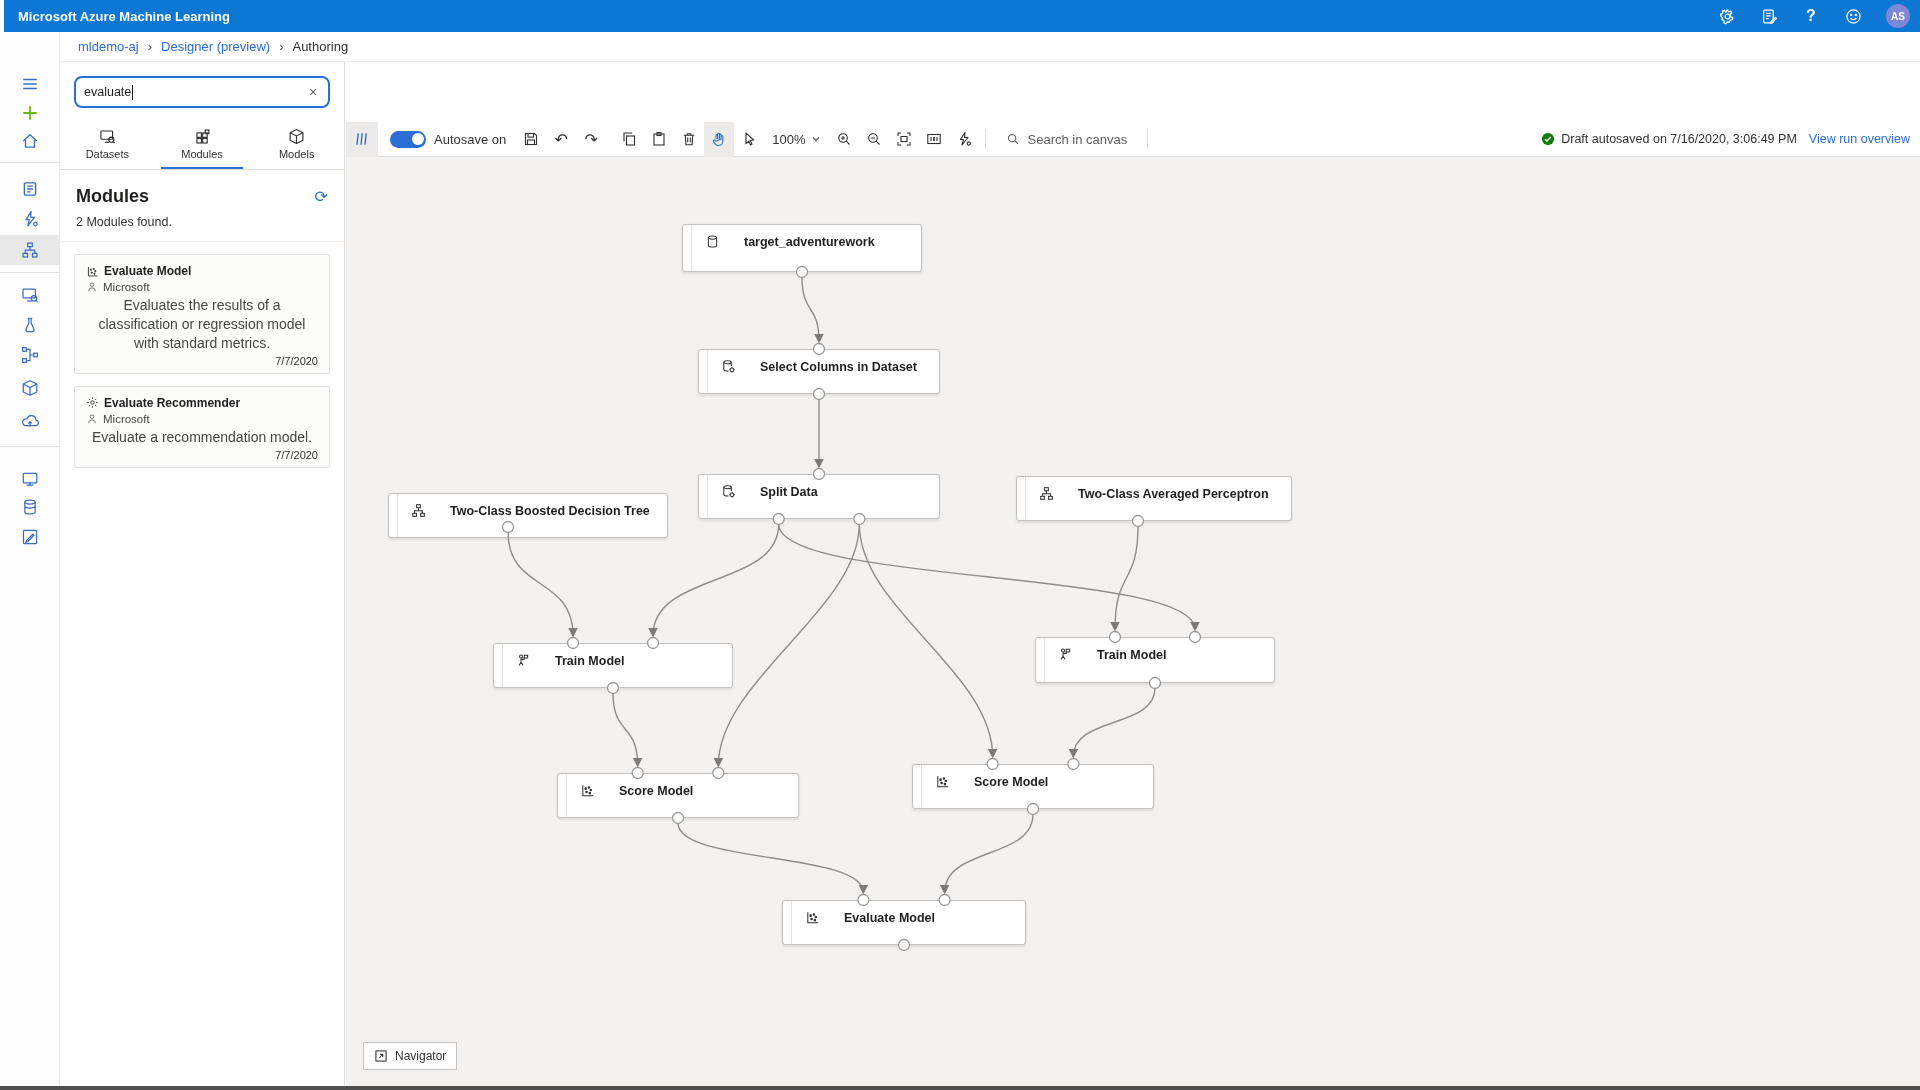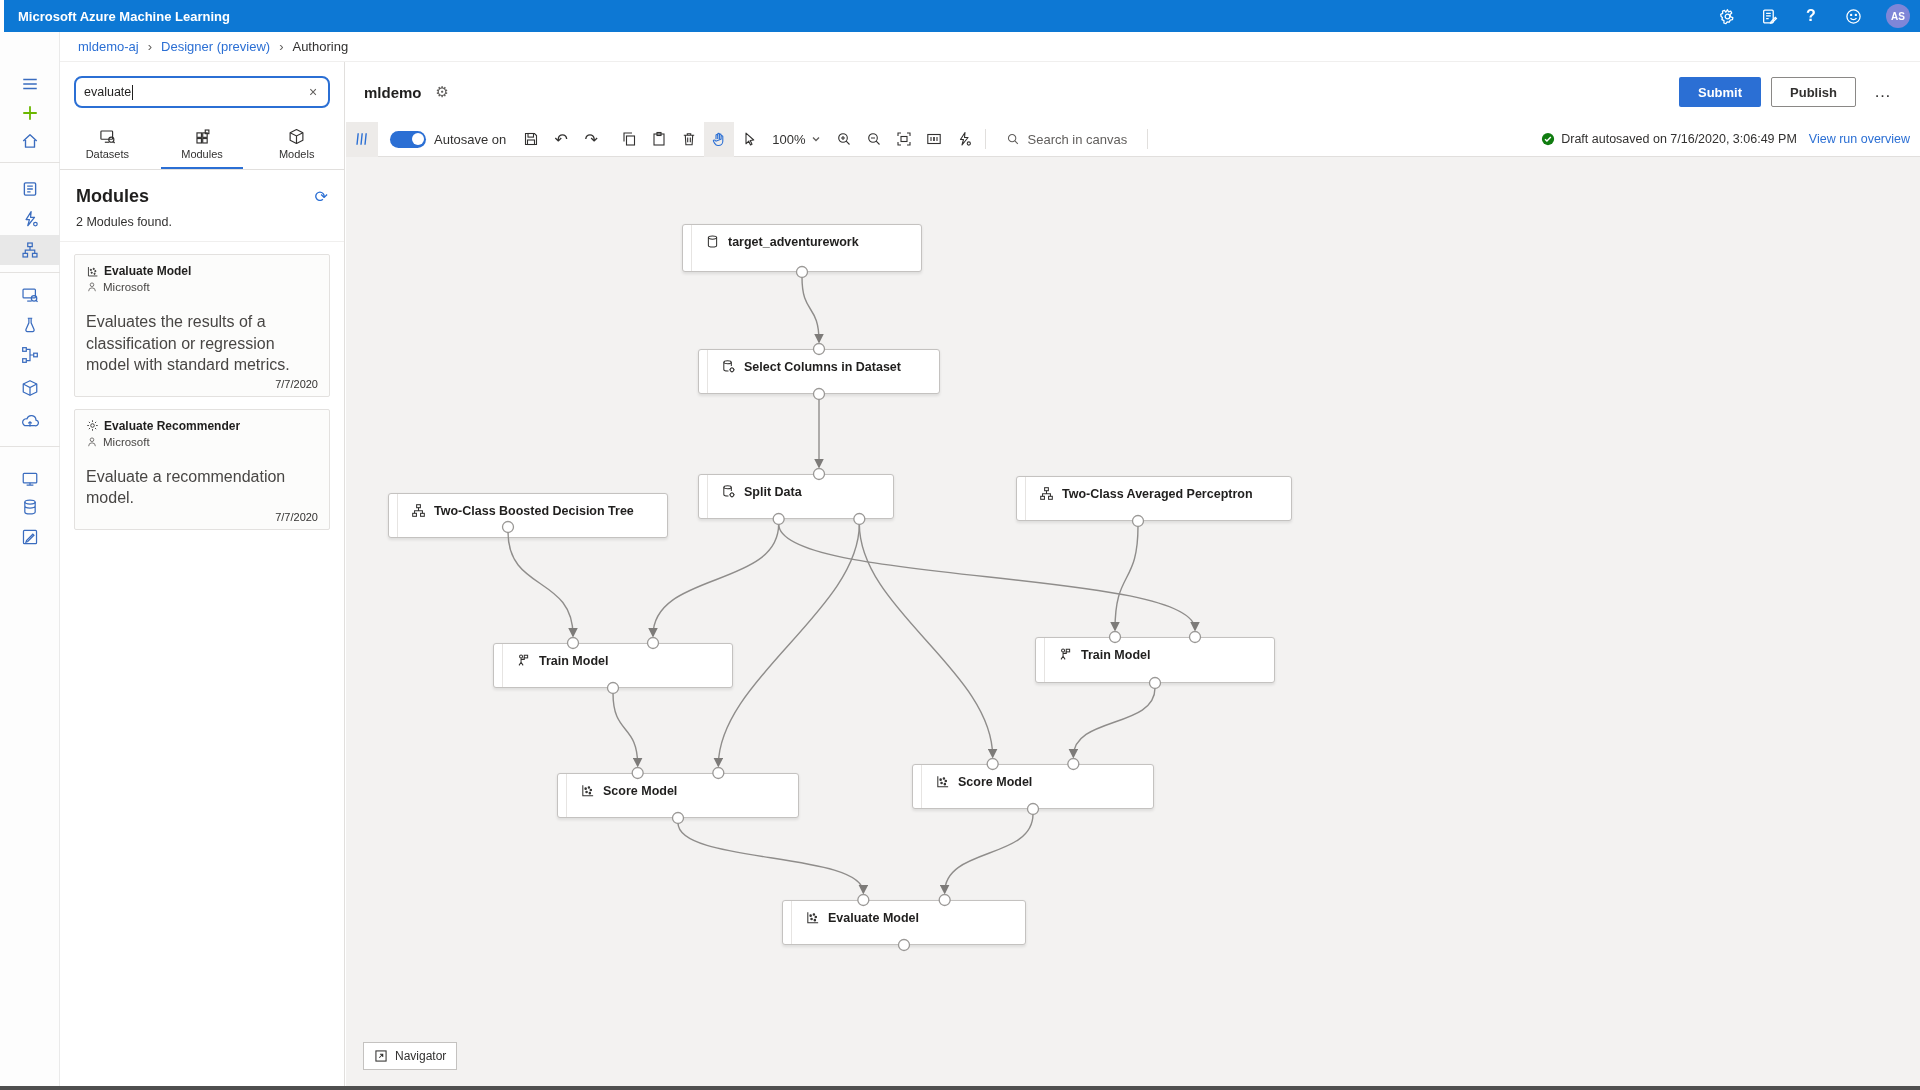--- a/index.html
+++ b/index.html
@@ -50,21 +50,21 @@
   .panel-head { display:flex; align-items:center; padding:16px 16px 4px 16px; }
   .panel-title { font-size:18px; font-weight:bold; color:#201f1e; }
   .refresh { margin-left:auto; color:#2b6fd4; font-size:16px; cursor:pointer; line-height:1; }
   .result-count { padding:4px 16px 12px 16px; font-size:12.5px; color:#323130; border-bottom:1px solid #f0efee; }
   .cards { padding:12px 14px; display:flex; flex-direction:column; gap:12px; }
   .card { border:1px solid #e3e1df; background:#fcfcfb; border-radius:2px; padding:9px 11px 6px 11px; cursor:pointer; }
   .card-title { font-size:12px; font-weight:bold; color:#201f1e; display:flex; align-items:center; gap:5px; }
   .card-title svg { width:13px; height:13px; color:#323130; flex:0 0 auto; }
   .card-pub { font-size:11.5px; color:#484644; display:flex; align-items:center; gap:5px; margin-top:3px; }
   .card-pub svg { width:12px; height:12px; color:#605e5c; }
-  .card-desc { font-size:16px; color:#484644; margin-top:18px; line-height:1.35; }
+  .card-desc { font-size:14px; color:#484644; margin-top:3px; line-height:1.35;text-align:center; }
   .card-date { font-size:11px; color:#323130; text-align:right; margin-top:2px; }
 
   
   .chead { position:absolute; left:346px; top:62px; width:1574px; height:60px; background:#fff;
            display:flex; align-items:center; padding:0 20px 0 18px; z-index:8; }
   .chead-title { font-size:15px; font-weight:bold; color:#201f1e; }
   .chead-gear { margin-left:14px; color:#605e5c; font-size:15px; cursor:pointer; }
   .chead-right { margin-left:auto; display:flex; align-items:center; gap:10px; }
   .btn { height:30px; padding:0 18px; font-size:13px; font-weight:bold; border-radius:2px; cursor:pointer;
          display:flex; align-items:center; border:1px solid transparent; }
@@ -89,21 +89,21 @@
   .canvas-search svg { width:14px; height:14px; }
   .tb-status { margin-left:auto; display:flex; align-items:center; gap:6px; font-size:12.5px; color:#323130; }
   .status-check { width:14px; height:14px; }
   .run-link { color:#2b6fd4; margin-left:6px; cursor:pointer; }
 
   
   .canvas { position:absolute; left:346px; top:157px; width:1574px; height:929px; background:#f3f2f1; overflow:hidden; z-index:1; }
   .node { position:absolute; background:#fff; border:1px solid #c4c2c0; border-radius:3px;
           box-shadow:0 1.5px 3px rgba(0,0,0,.09); cursor:pointer; }
   .node::before { content:""; position:absolute; left:8px; top:0; bottom:0; width:1px; background:#e6e4e2; }
-  .node .nlabel { position:absolute; left:22px; top:9px; display:flex; align-items:center; gap:8px;
+  .node .nlabel { position:absolute; left:22px; top:9px; display:flex; align-items:center; gap:24px;
                   font-size:12.5px; font-weight:bold; color:#201f1e; white-space:nowrap;text-align:center; }
   .node .nlabel svg { width:15px; height:15px; color:#323130; flex:0 0 auto; }
   .edgelayer { position:absolute; left:0; top:0; width:1574px; height:929px; pointer-events:none; z-index:3; }
 
   .navigator { position:absolute; left:17px; bottom:16px; height:28px; background:#fff; border:1px solid #c4c2c0;
                display:flex; align-items:center; gap:7px; padding:0 10px; font-size:12px; color:#323130; cursor:pointer; z-index:4; }
   .navigator svg { width:14px; height:14px; }
 
   .bottom-strip { position:absolute; left:0; bottom:0; width:1920px; height:4px; background:#4f4f4f; z-index:30; }
 </style>
@@ -319,29 +319,20 @@
               <path d="M3.5 13.6a4.5 4.5 0 0 1 9 0"></path>
             </svg>
           <span>Microsoft</span>
         </div>
         <div class="card-desc">Evaluate a recommendation model.</div>
         <div class="card-date">7/7/2020</div>
       </div>
     </div>
   </div>
 
-  <div class="chead">
-    <span class="chead-title">mldemo</span>
-    <span class="chead-gear">⚙</span>
-    <div class="chead-right">
-      <div class="btn primary">Submit</div>
-      <div class="btn secondary">Publish</div>
-      <div class="more">…</div>
-    </div>
-  </div>
 
   <div class="ctoolbar">
     <div class="tool seltool" style="padding:0 8px;">
         <svg viewBox="0 0 16 16" fill="none" stroke="currentColor" stroke-width="1.4">
           <path d="M4.2 2.2L3 13.8M8.2 2.2L7 13.8M12.2 2.2L11 13.8"></path>
         </svg>
       </div>
     <div class="toggle">
         <span class="knob"></span>
       </div>
@@ -455,21 +446,21 @@
           <span class="nlabel">
             <svg viewBox="0 0 16 16" fill="none" stroke="currentColor" stroke-width="1.1">
               <ellipse cx="7" cy="3.4" rx="4" ry="1.6"></ellipse>
               <path d="M3 3.4v7.8c0 .9 1.8 1.6 4 1.6l1-.05M11 3.4v4"></path>
               <circle cx="11.7" cy="11.5" r="2"></circle>
               <path d="M11.7 8.7v1M11.7 13.3v1M8.9 11.5h1M13.5 11.5h1"></path>
             </svg>
             <span>Select Columns in Dataset</span>
           </span>
         </div>
-        <div class="node" style="left: 352px; top: 317px; width: 196px; height: 45px; text-decoration: underline;">
+        <div class="node" style="left: 352px; top: 317px; width: 242px; height: 45px; text-decoration: underline;">
           <span class="nlabel">
             <svg viewBox="0 0 16 16" fill="none" stroke="currentColor" stroke-width="1.1">
               <ellipse cx="7" cy="3.4" rx="4" ry="1.6"></ellipse>
               <path d="M3 3.4v7.8c0 .9 1.8 1.6 4 1.6l1-.05M11 3.4v4"></path>
               <circle cx="11.7" cy="11.5" r="2"></circle>
               <path d="M11.7 8.7v1M11.7 13.3v1M8.9 11.5h1M13.5 11.5h1"></path>
             </svg>
             <span>Split Data</span>
           </span>
         </div>

